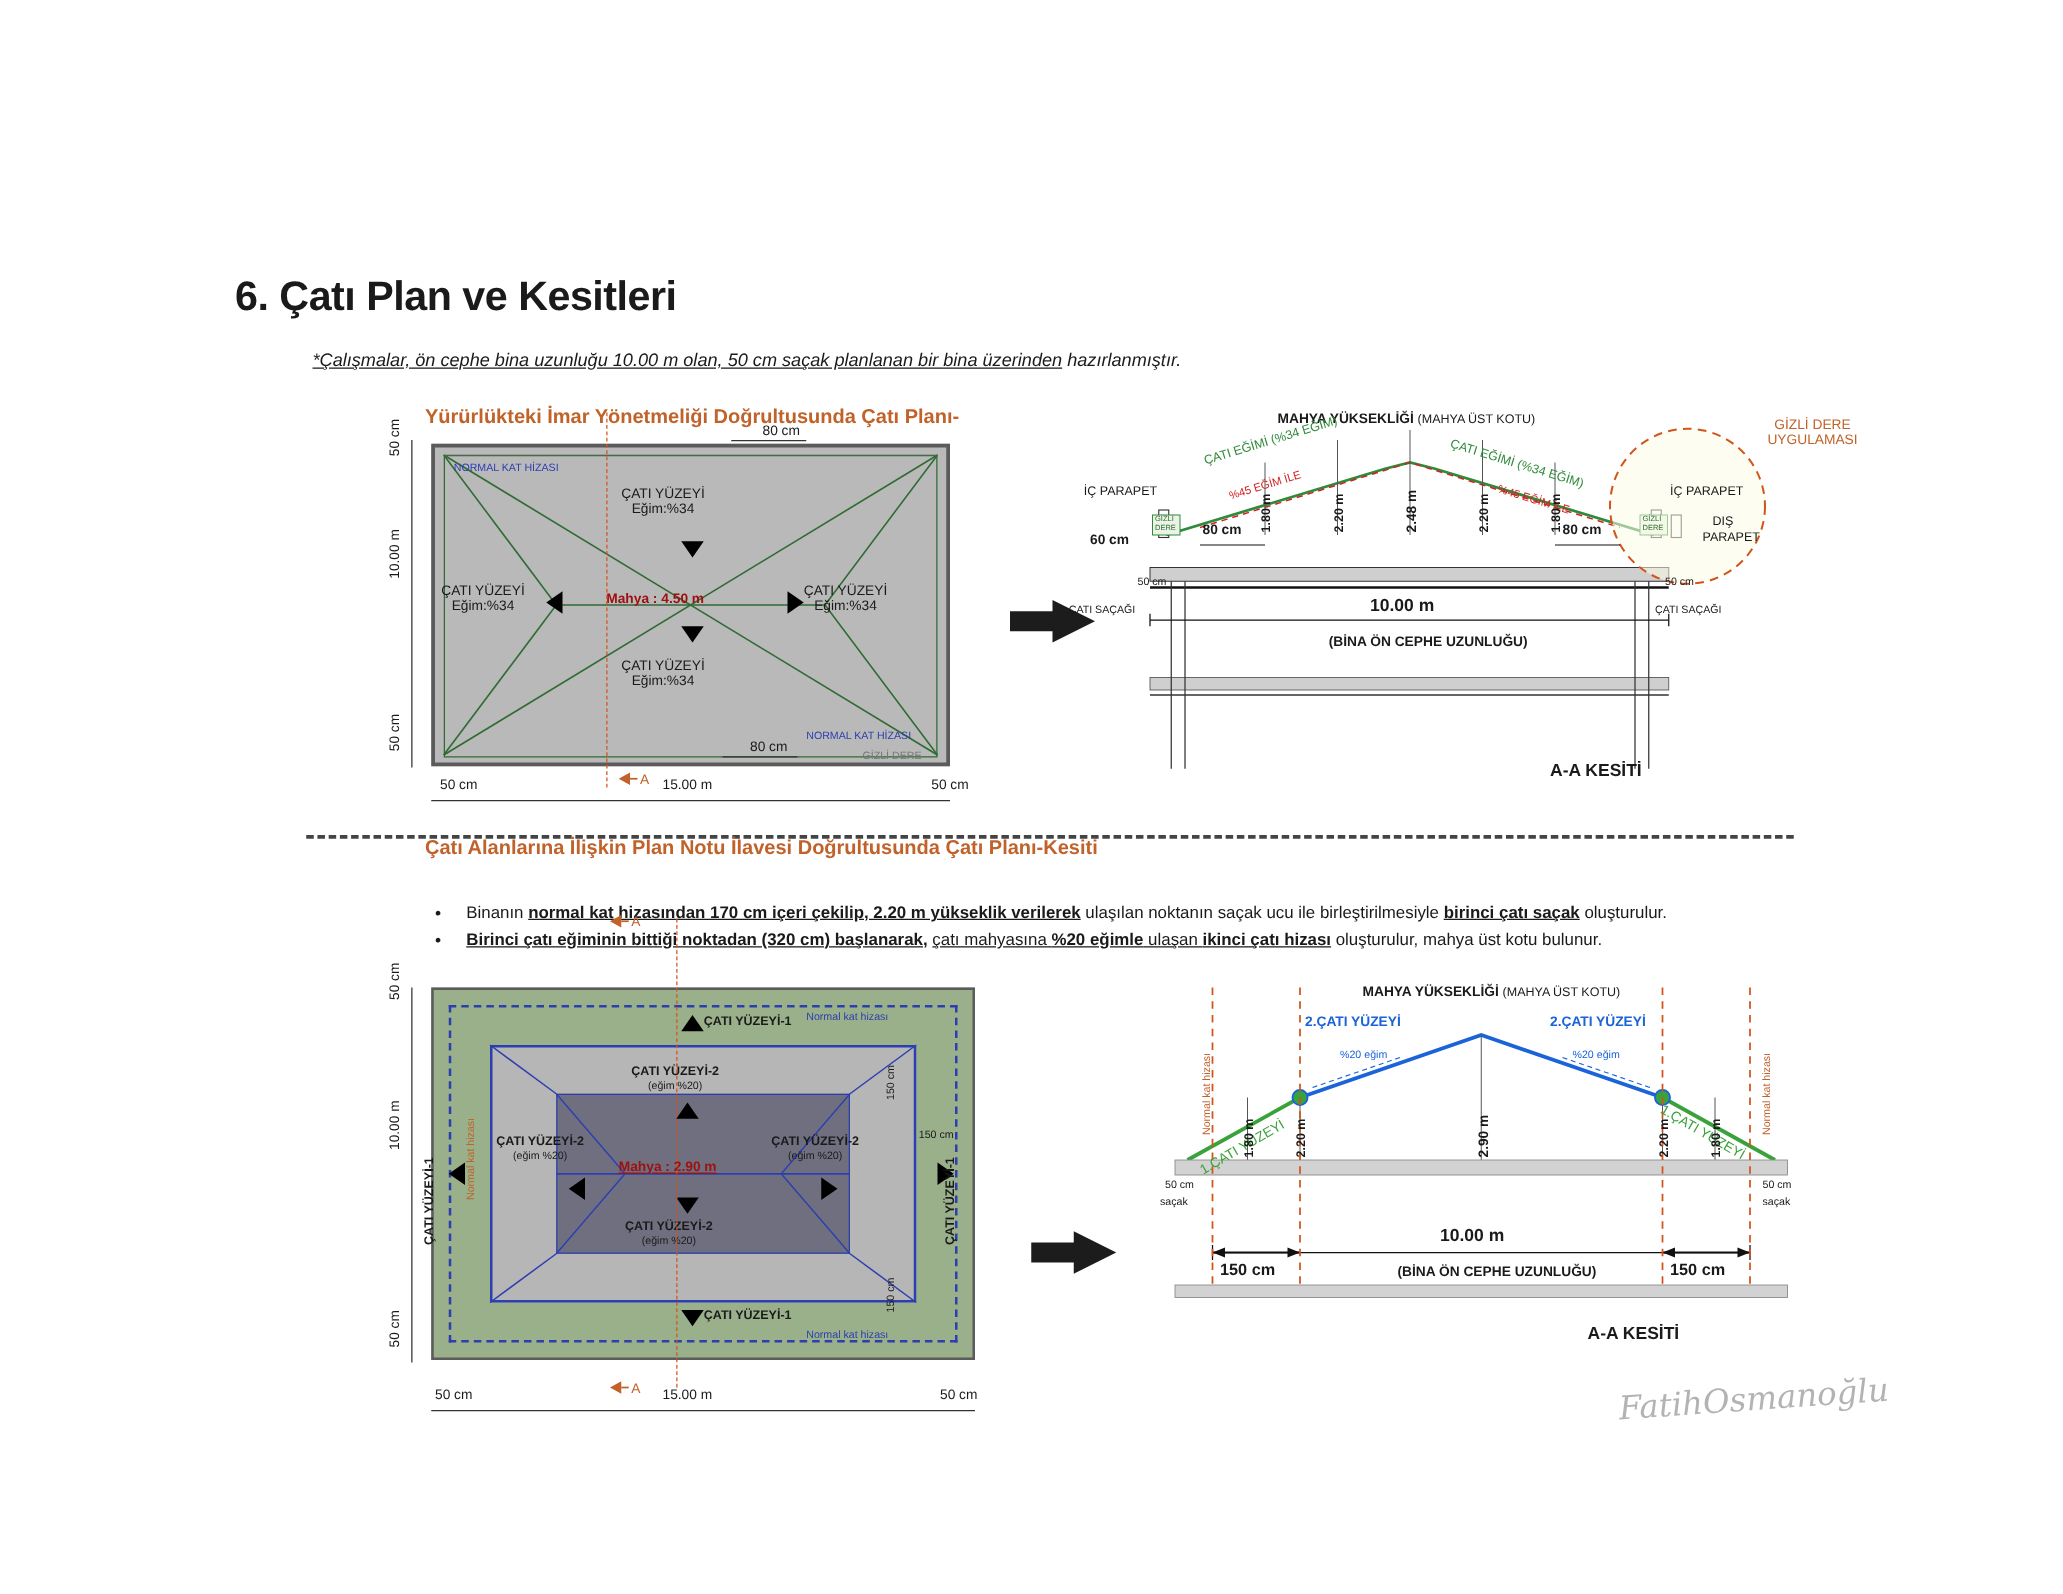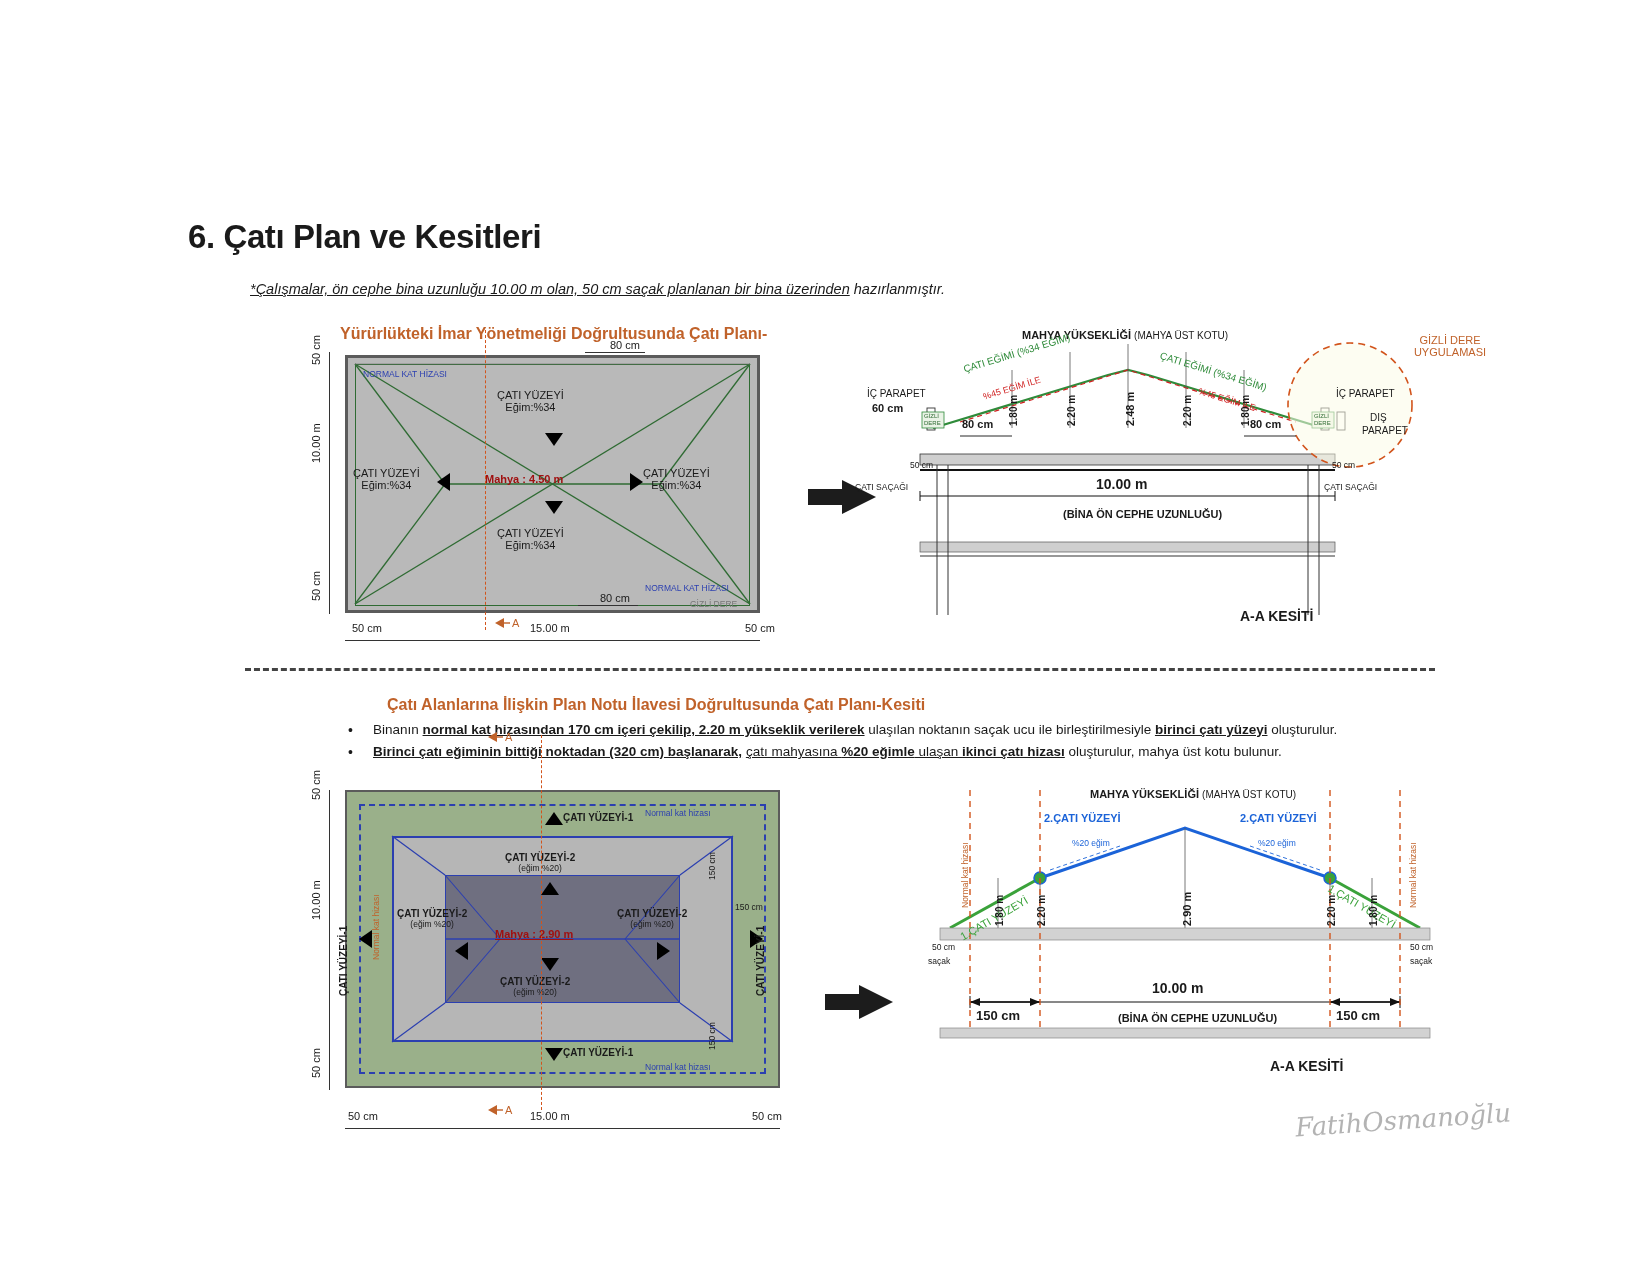--- a/index.html
+++ b/index.html
@@ -18,21 +18,21 @@
   }
   #subtitle{
     left:250px;top:281px;
     font-size:14.5px;font-style:italic;
   }
   #subtitle .ul{text-decoration:underline;}
   .sec-heading{
     font-size:16px;font-weight:bold;color:#c0622a;
   }
   #sec1-heading{left:340px;top:325px;}
-  #sec2-heading{left:340px;top:696px;margin-left:47px;}
+  #sec2-heading{left:340px;top:670px;}
   .divider{
     left:245px;top:668px;width:1190px;height:0;
     border-top:3px dashed #444;
   }
   
   .lbl{font-size:11px;white-space:nowrap;}
   .lbl.b{font-weight:bold;}
   .tiny{font-size:8.5px;white-space:nowrap;}
   .vert{transform:rotate(-90deg);transform-origin:left top;white-space:nowrap;}
   
@@ -205,21 +205,21 @@
 
   <div class="abs tiny b" style="left:495px;top:4px;color:#c0622a;text-align:center;width:110px;">
     <div style="font-size:11px;">GİZLİ DERE</div>
     <div style="font-size:11px;">UYGULAMASI</div>
   </div>
 
   <div class="abs tiny b" style="left:-33px;top:58px;font-size:10px;">İÇ PARAPET</div>
   <div class="abs tiny b" style="left:436px;top:58px;font-size:10px;">İÇ PARAPET</div>
   <div class="abs tiny b" style="left:470px;top:82px;font-size:10px;">DIŞ</div>
   <div class="abs tiny b" style="left:462px;top:95px;font-size:10px;">PARAPET</div>
-  <div class="abs lbl b" style="left:-28px;top:72px;">60 cm</div>
+  <div class="abs lbl b" style="left:-28px;top:96px;">60 cm</div>
 
   <div class="abs tiny b" style="left:62px;top:34px;color:#2f8b3a;transform:rotate(-17deg);transform-origin:left top;font-size:10px;">ÇATI EĞİMİ (%34 EĞİM)</div>
   <div class="abs tiny b" style="left:262px;top:20px;color:#2f8b3a;transform:rotate(17deg);transform-origin:left top;font-size:10px;">ÇATI EĞİMİ (%34 EĞİM)</div>
   <div class="abs tiny b" style="left:82px;top:62px;color:#d02222;transform:rotate(-17deg);transform-origin:left top;font-size:9px;">%45 EĞİM İLE</div>
   <div class="abs tiny b" style="left:300px;top:56px;color:#d02222;transform:rotate(17deg);transform-origin:left top;font-size:9px;">%45 EĞİM İLE</div>
 
   <div class="abs lbl b" style="left:62px;top:88px;">80 cm</div>
   <div class="abs lbl b" style="left:350px;top:88px;">80 cm</div>
 
   <div class="abs vert lbl b" style="left:108px;top:96px;font-size:10px;">1.80 m</div>
@@ -239,21 +239,21 @@
   <div class="abs tiny" style="left:432px;top:130px;">50 cm</div>
   <div class="abs tiny b" style="left:424px;top:152px;">ÇATI SAÇAĞI</div>
 
   <div class="abs lbl b" style="left:340px;top:278px;font-size:14px;">A-A KESİTİ</div>
 </div>
 
 <div class="abs sec-heading" id="sec2-heading">Çatı Alanlarına İlişkin Plan Notu İlavesi Doğrultusunda Çatı Planı-Kesiti</div>
 
 <div class="abs bullet" style="left:348px;top:722px;">•</div>
 <div class="abs note-li" style="left:373px;top:722px;">
-  Binanın <span class="b u">normal kat hizasından 170 cm içeri çekilip, 2.20 m yükseklik verilerek</span> ulaşılan noktanın saçak ucu ile birleştirilmesiyle <span class="b u">birinci çatı yüzeyi</span> oluşturulur.
+  Binanın <span class="b u">normal kat hizasından 170 cm içeri çekilip, 2.20 m yükseklik verilerek</span> ulaşılan noktanın saçak ucu ile birleştirilmesiyle <span class="b u">birinci çatı saçak</span> oluşturulur.
 </div>
 <div class="abs bullet" style="left:348px;top:744px;">•</div>
 <div class="abs note-li" style="left:373px;top:744px;">
   <span class="b u">Birinci çatı eğiminin bittiği noktadan (320 cm) başlanarak,</span> <span class="u">çatı mahyasına <span class="b">%20 eğimle</span> ulaşan <span class="b">ikinci çatı hizası</span></span> oluşturulur, mahya üst kotu bulunur.
 </div>
 
 <div class="abs" id="plan2" style="left:345px;top:790px;width:435px;height:300px;">
   <div class="abs" style="left:0;top:0;width:435px;height:298px;background:#9ab08a;border:2px solid #5b5b5b;box-sizing:border-box;"></div>
   <div class="abs" style="left:14px;top:14px;width:407px;height:270px;border:2px dashed #2b3fb0;box-sizing:border-box;"></div>
   <div class="abs" style="left:47px;top:46px;width:341px;height:206px;background:#b6b6b6;"></div>

